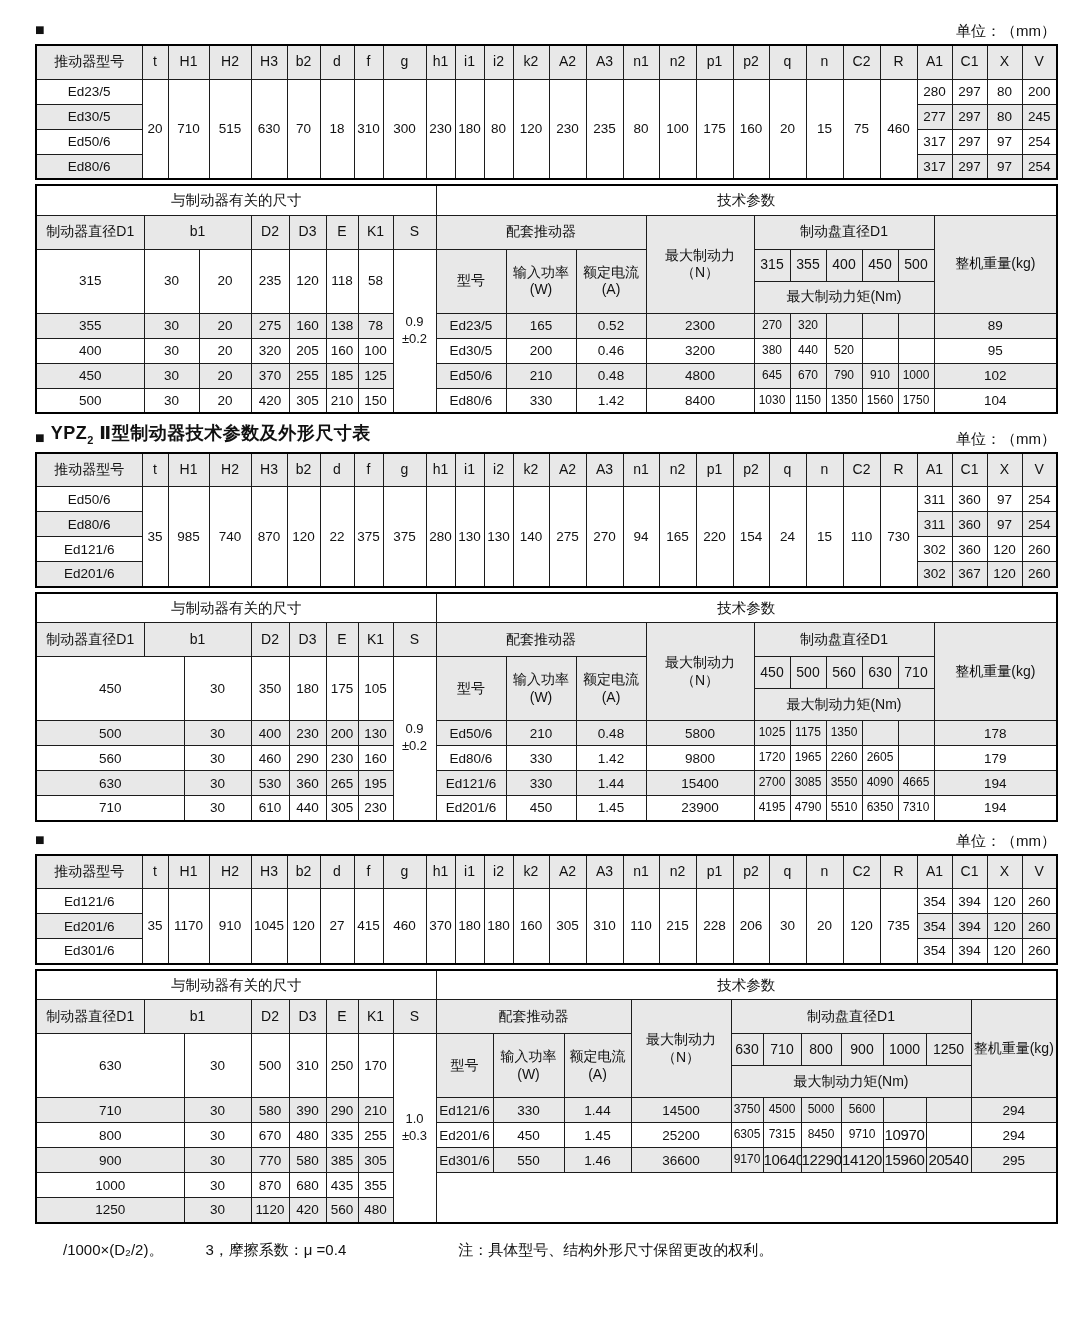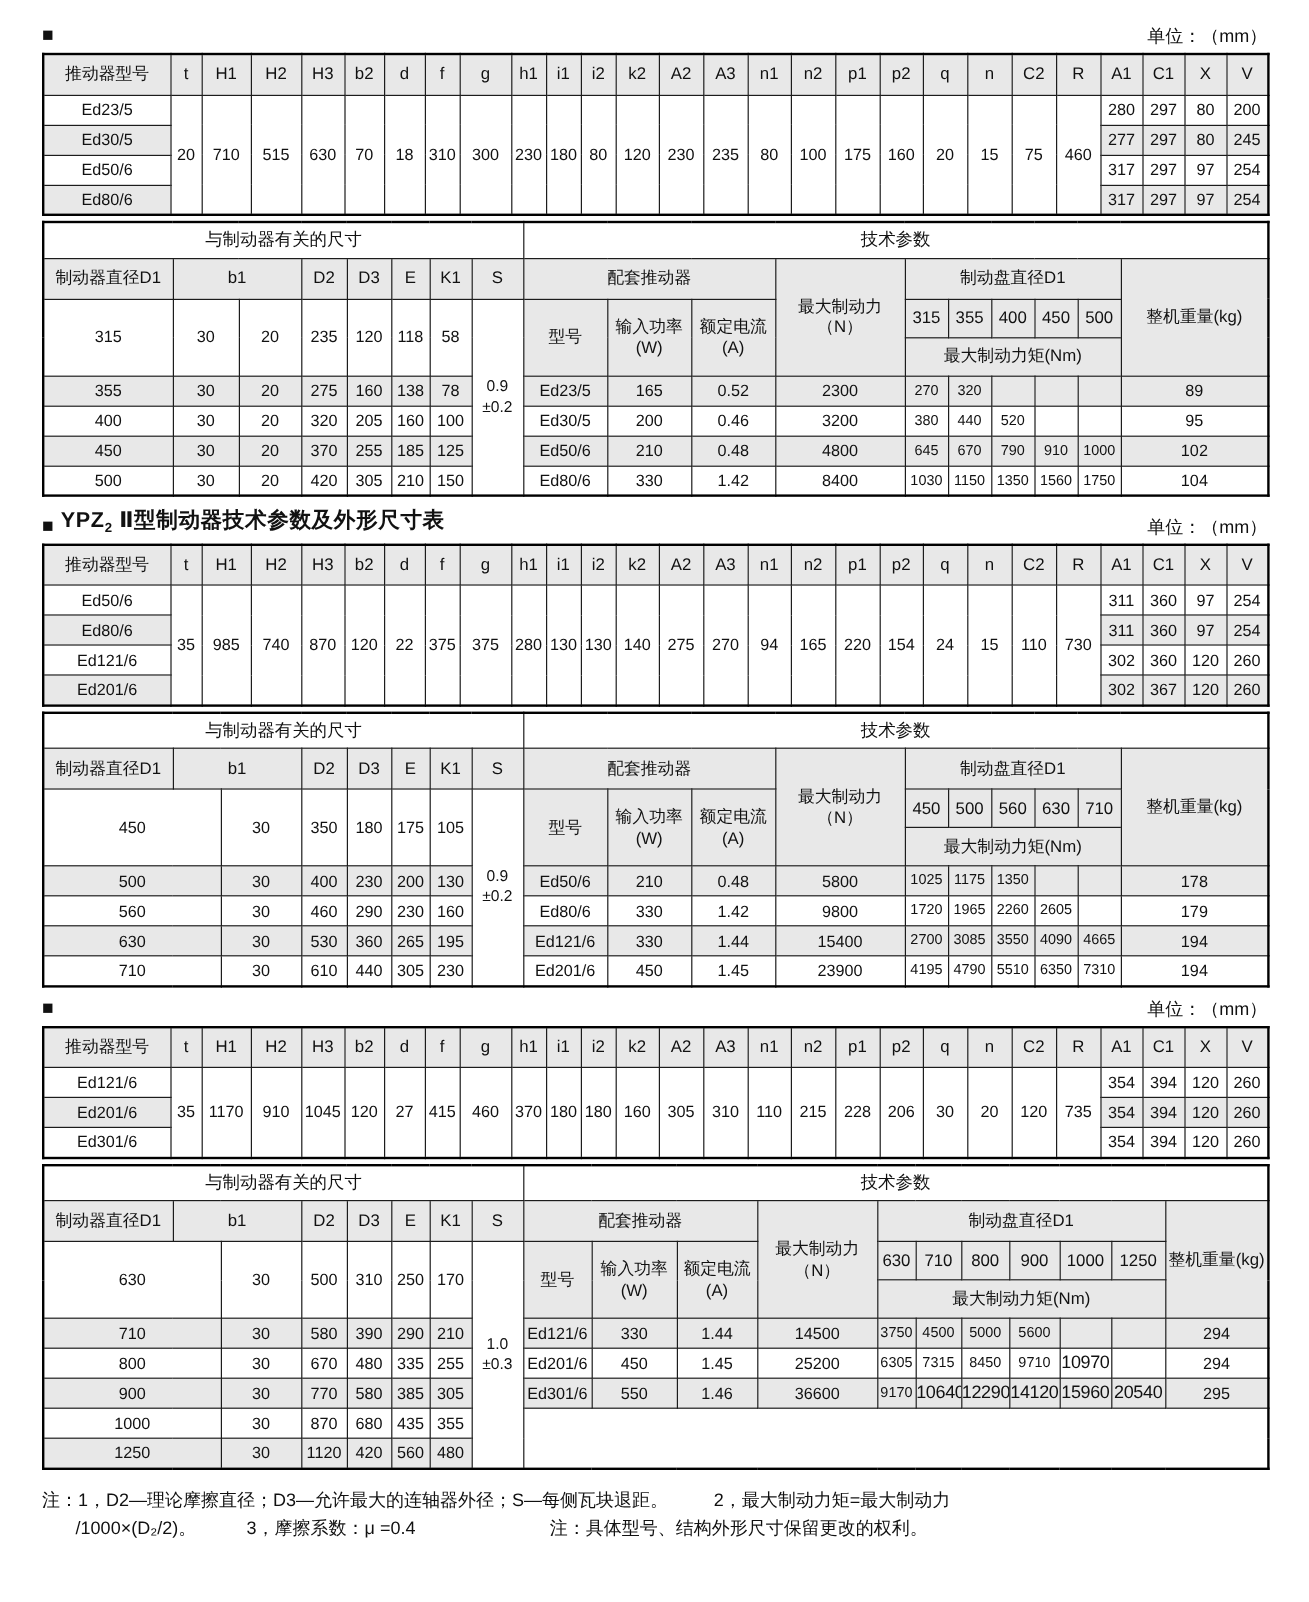--- a/index.html
+++ b/index.html
@@ -819,20 +819,19 @@
             <td class="gray">30</td>
             <td class="gray">1120</td>
             <td class="gray">420</td>
             <td class="gray">560</td>
             <td class="gray">480</td>
           </tr>
         </tbody>
       </table>
     </div>
     <div class="notes">
-      <div class="nline1"><span>注：1，D2—理论摩擦直径；D3—允许最大的连轴器外径；S—每侧瓦块退距。</span><span class="g40">2，最大制动力矩=最大制动力</span></div>
       <div class="nline2">
         <span class="i1">/1000×(D₂/2)。</span>
         <span class="i2">3，摩擦系数：μ =0.4</span>
         <span class="i3">注：具体型号、结构外形尺寸保留更改的权利。</span>
       </div>
     </div>
   </div>
 
 </body></html>

